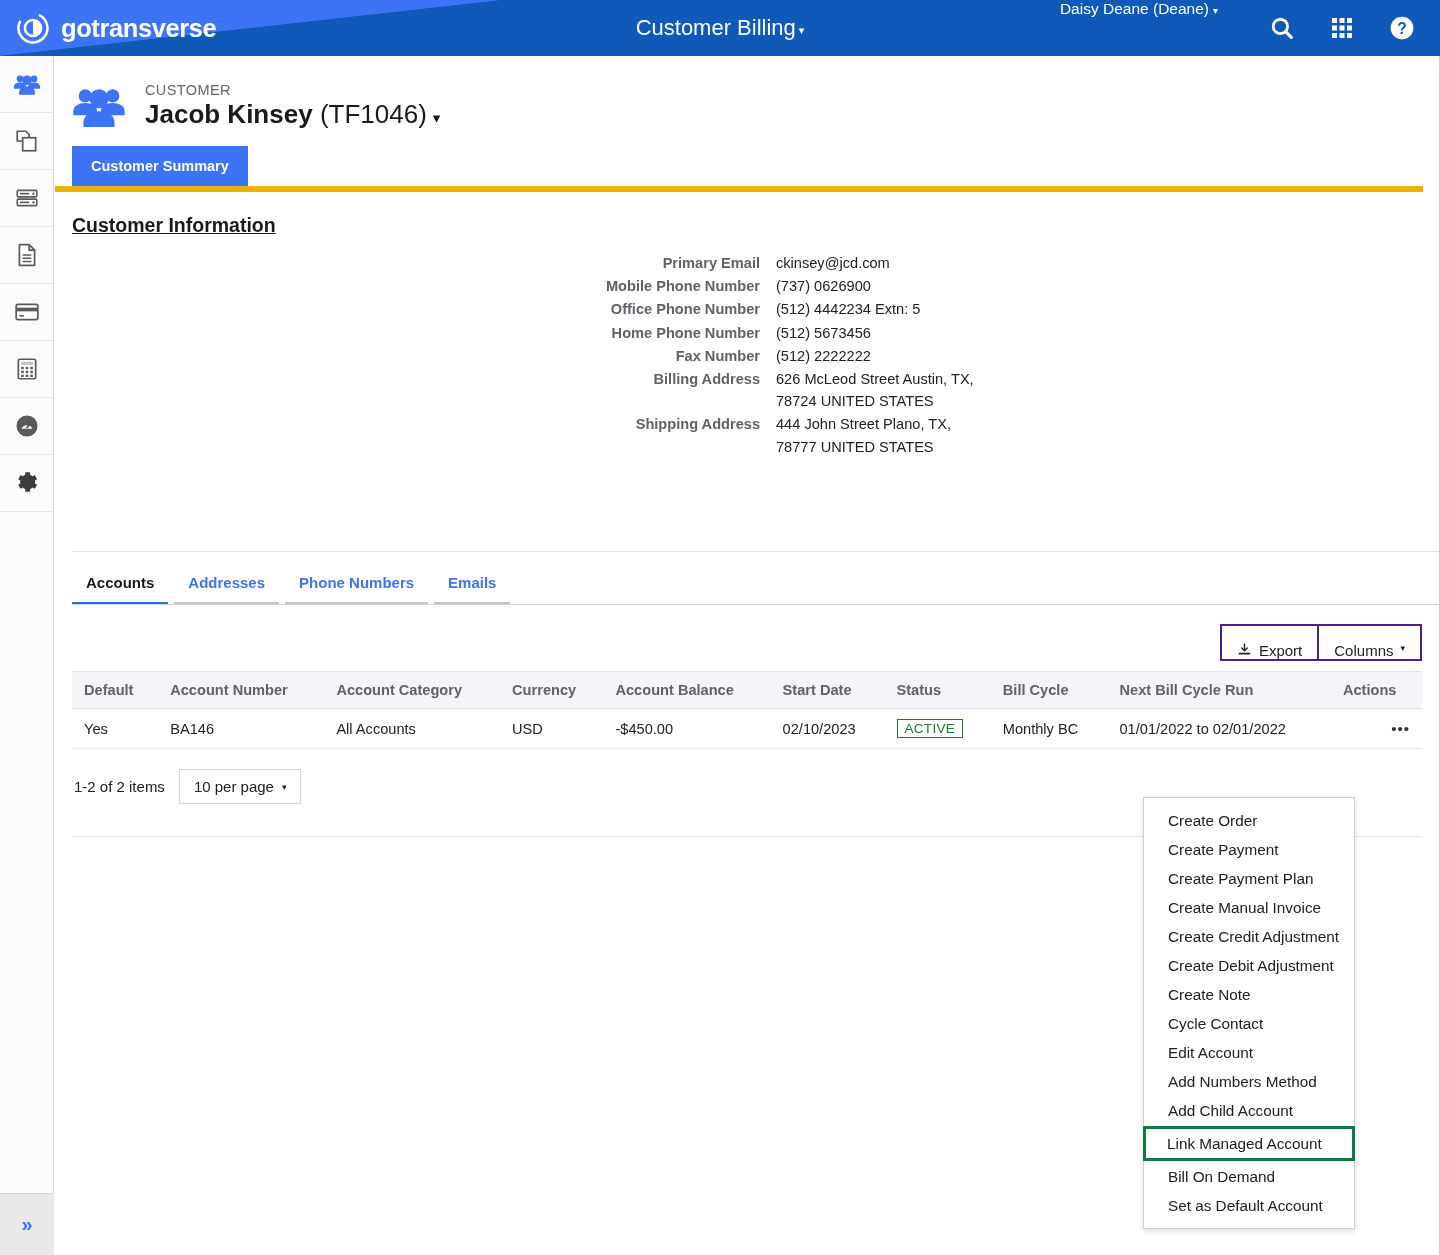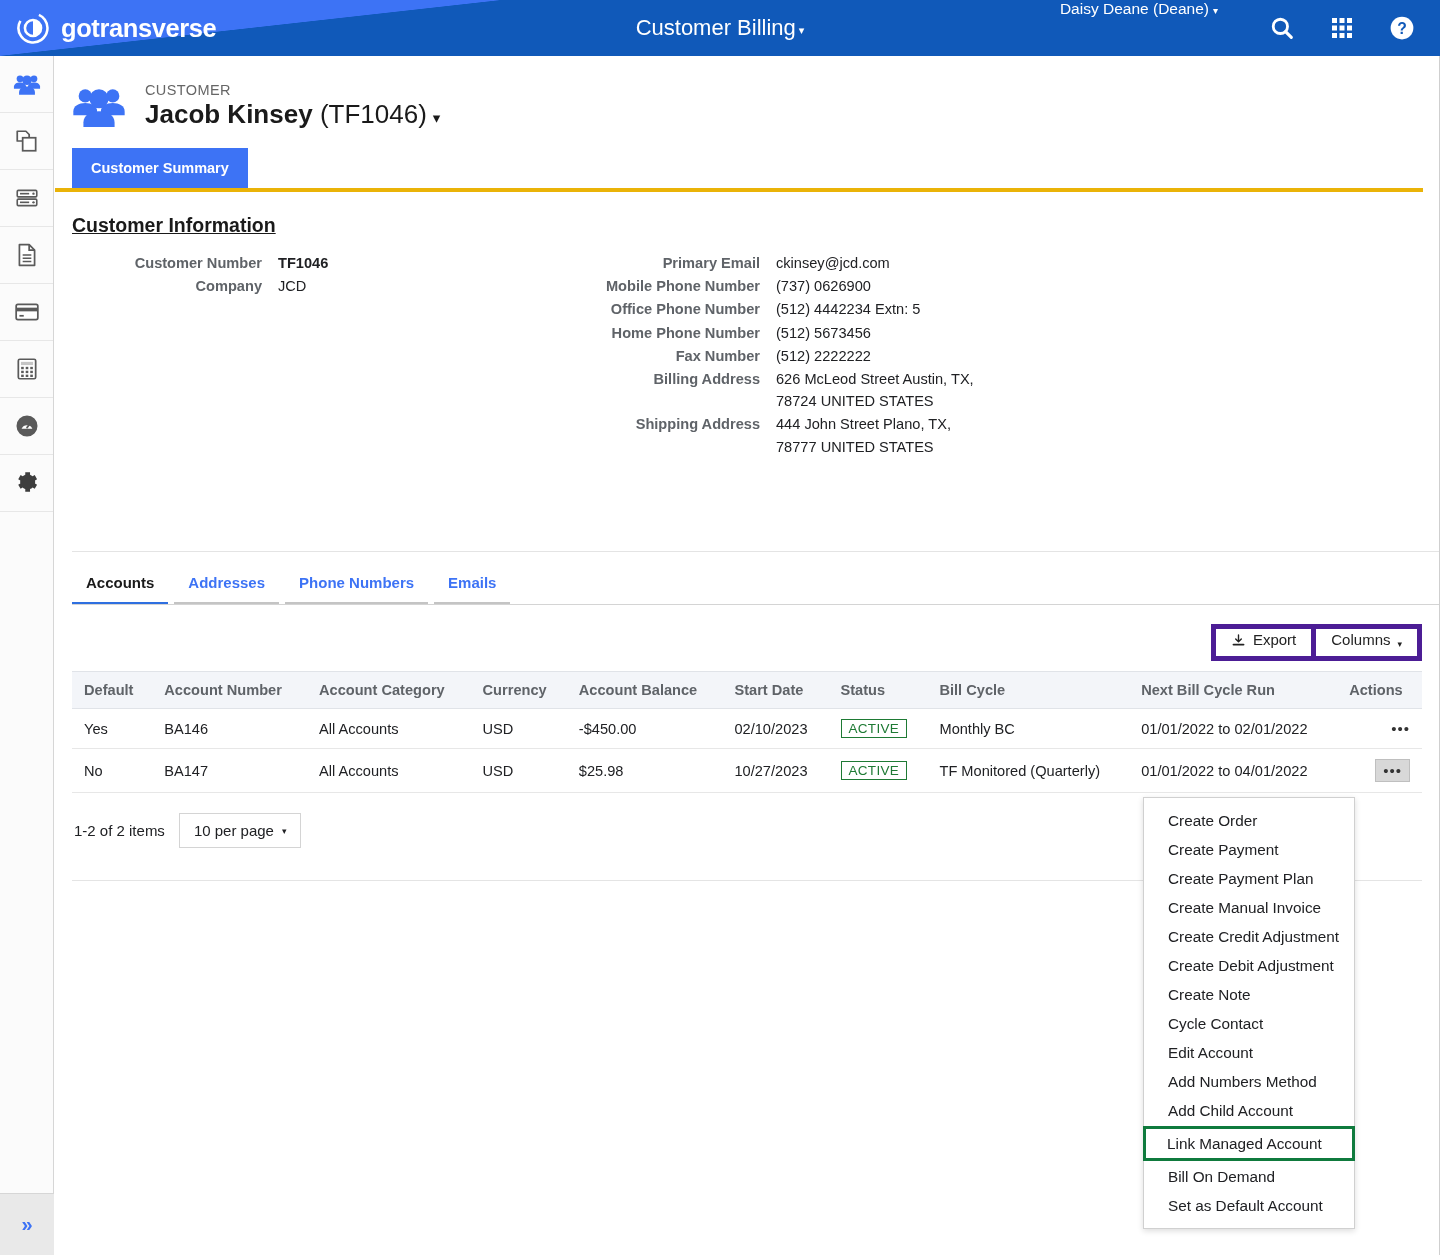--- a/index.html
+++ b/index.html
@@ -77,21 +77,21 @@
   .cust-avatar { width: 56px; height: 44px; flex: none; color: #3d73f5;}
   .cust-label { color: #666; font-size: 14.5px; letter-spacing: 0.4px; margin-bottom: 1px;}
   .cust-name { font-size: 26px; color: #1a1a1a; }
   .cust-name b { font-weight: bold; }
   .cust-name .num { font-weight: normal; }
   .cust-name .caret { font-size: 15px; margin-left: 6px; }
 
   
   .tabstrip {
     margin: 22px 16px 0 0; position: relative; height: 40px;
-    border-bottom: 4px solid #eab308;
+    border-bottom: 6px solid #eab308;
     text-decoration: underline;
   }
   .tab-active {
     position: absolute; left: 17px; bottom: 0; height: 40px;
     background: #3d73f5; color: #fff; font-size: 14.5px; font-weight: bold;
     display: flex; align-items: center; padding: 0 19px;
   }
 
   
   .info-section { padding: 22px 0 0 0; position: relative; }
@@ -113,22 +113,22 @@
   .subtab {
     font-size: 15px; font-weight: bold; padding: 0 14px 11px 14px;
     color: #3d73f5; border-bottom: 3px solid #c4c4c4; margin-right: 6px;
   }
   .subtab.active { color: #1a1a1a; border-bottom-color: #2e6fe0; }
   .subtabs-rule { margin-left: 17px; border-bottom: 1px solid #d4d4d4; position: relative; top: -1px;}
 
   
   .tbl-toolbar { display: flex; justify-content: flex-end; margin: 18px 17px 0 17px; }
   .tbtn {
-    border: 5px solid #4c1d95; background: #fff; color: #222; font-size: 15px;
-    padding: 8px 15px; display: flex; align-items: flex-end; gap: 7px; height: 37px;
+    border: 2px solid #4c1d95; background: #fff; color: #222; font-size: 15px;
+    padding: 16px 15px; display: flex; align-items: flex-start; gap: 7px; height: 37px;
   }
   .tbtn + .tbtn { border-left: none; }
   .tbtn .caret { font-size: 9px; position: relative; top: 1px; }
 
   
   table.grid { width: calc(100% - 34px); margin: 10px 17px 0 17px; border-collapse: collapse; }
   table.grid th {
     background: #f3f5f9; color: #5f6368; font-size: 14.6px; font-weight: bold;
     text-align: left; padding: 10px 12px; border-top: 1px solid #e0e3e8; border-bottom: 1px solid #e0e3e8;
     white-space: nowrap;
@@ -325,26 +325,20 @@
     </div>
   </div>
 
   <div class="tabstrip">
     <div class="tab-active">Customer Summary</div>
   </div>
 
   <div class="info-section">
     <div class="section-title">Customer Information</div>
     <div class="info-cols">
-      <div class="info-grid left">
-        <div class="ilabel">Customer Number</div>
-        <div class="ivalue bold">TF1046</div>
-        <div class="ilabel">Company</div>
-        <div class="ivalue">JCD</div>
-      </div>
       <div class="info-grid right">
         <div class="ilabel">Primary Email</div>
         <div class="ivalue">ckinsey@jcd.com</div>
         <div class="ilabel">Mobile Phone Number</div>
         <div class="ivalue">(737) 0626900</div>
         <div class="ilabel">Office Phone Number</div>
         <div class="ivalue">(512) 4442234 Extn: 5</div>
         <div class="ilabel">Home Phone Number</div>
         <div class="ivalue">(512) 5673456</div>
         <div class="ilabel">Fax Number</div>
@@ -402,32 +396,20 @@
         <td>BA146</td>
         <td>All Accounts</td>
         <td>USD</td>
         <td class="num">-$450.00</td>
         <td>02/10/2023</td>
         <td><span class="badge">ACTIVE</span></td>
         <td>Monthly BC</td>
         <td>01/01/2022 to 02/01/2022</td>
         <td class="act"><span class="dots">•••</span></td>
       </tr>
-      <tr>
-        <td>No</td>
-        <td>BA147</td>
-        <td>All Accounts</td>
-        <td>USD</td>
-        <td class="num">$25.98</td>
-        <td>10/27/2023</td>
-        <td><span class="badge">ACTIVE</span></td>
-        <td>TF Monitored (Quarterly)</td>
-        <td>01/01/2022 to 04/01/2022</td>
-        <td class="act"><span class="dots dots-btn">•••</span></td>
-      </tr>
     </tbody>
   </table>
 
   <div class="pager">
     <span class="pager-text">1-2 of 2 items</span>
     <div class="pager-sel">
       <span>10 per page</span>
       <span class="caret">▾</span>
     </div>
   </div>

